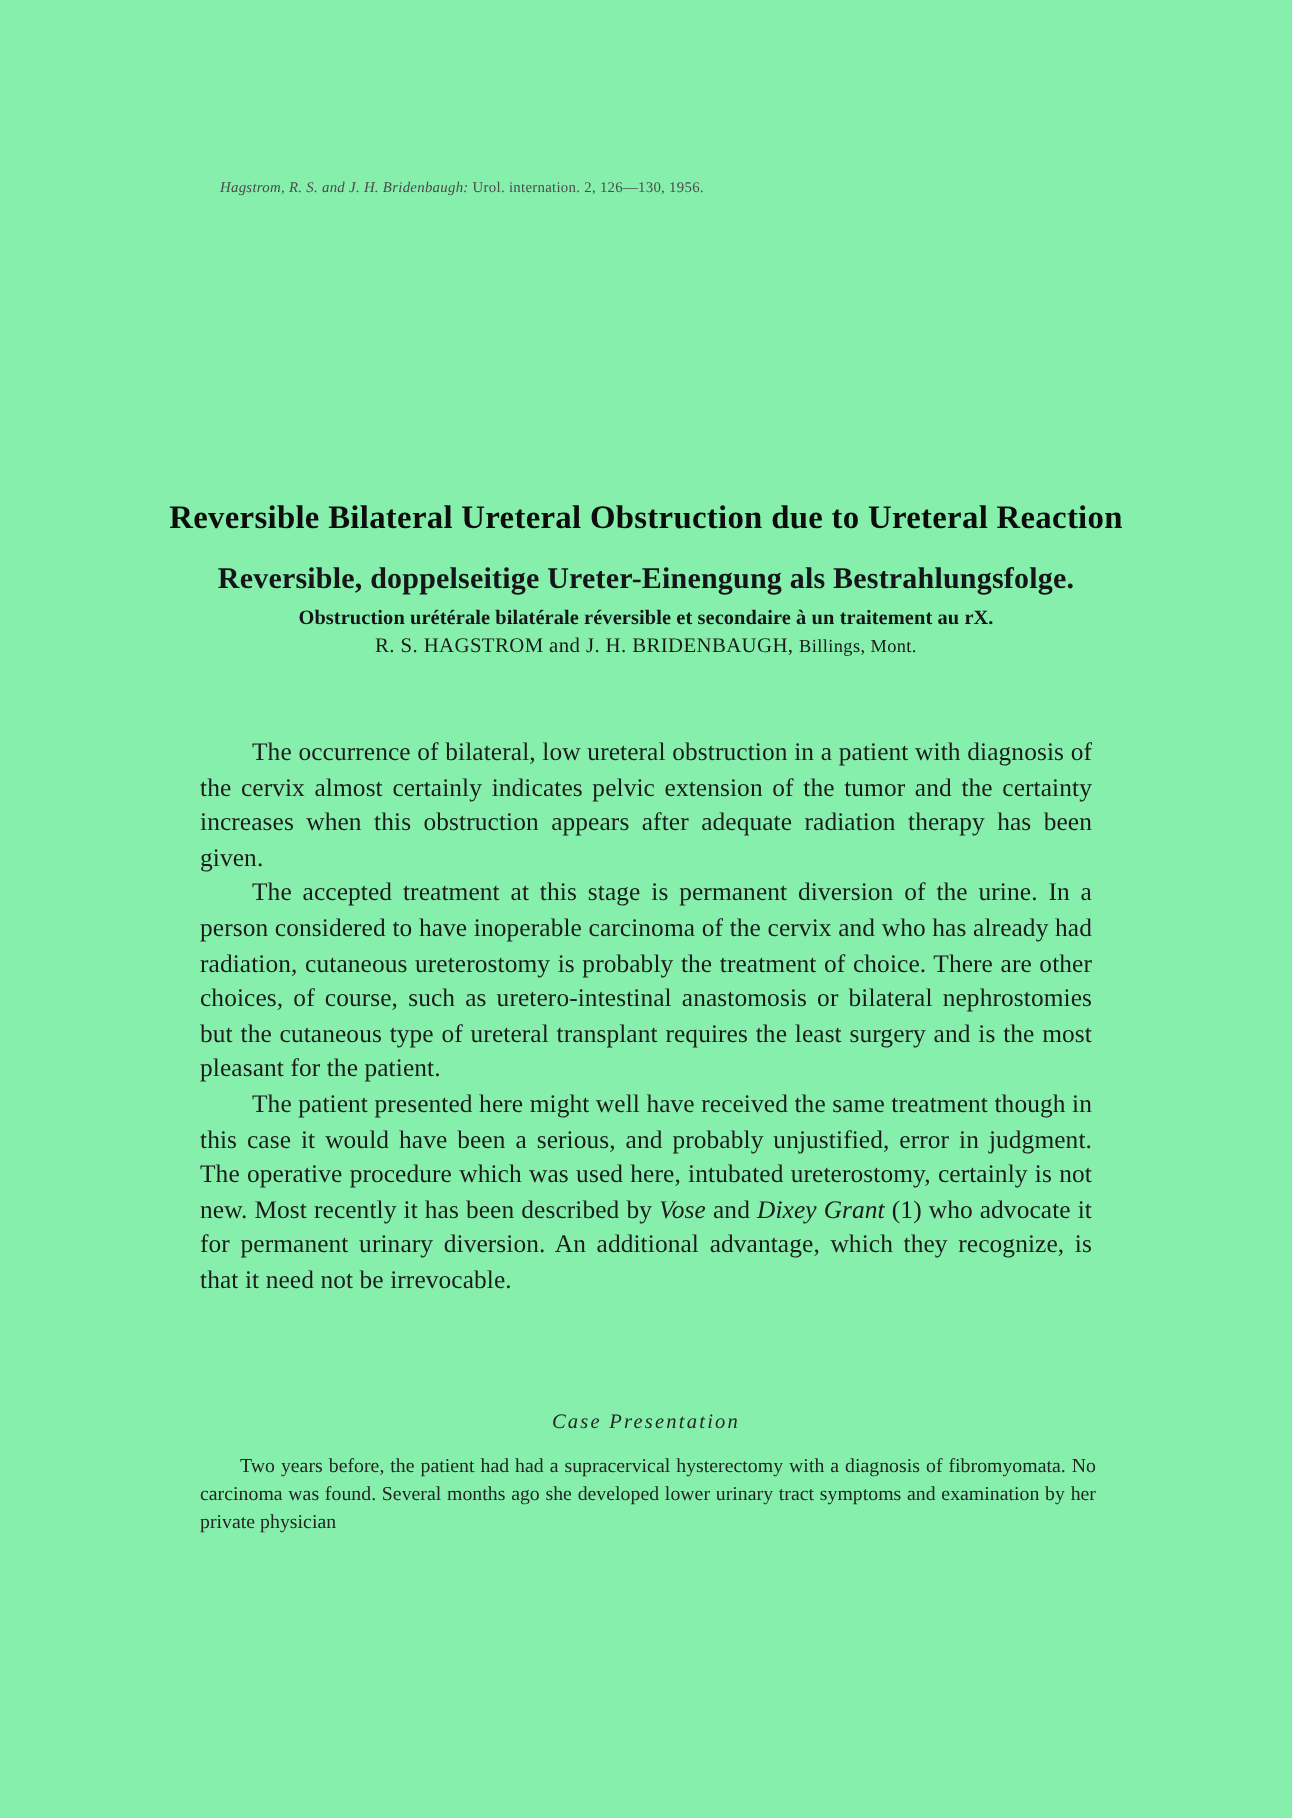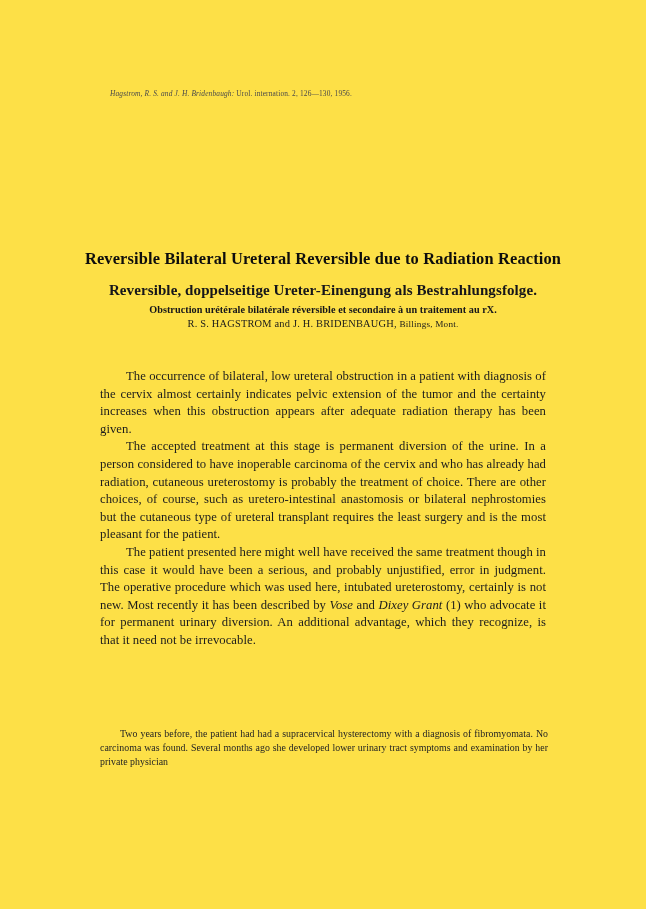--- a/index.html
+++ b/index.html
@@ -13,21 +13,21 @@
     position: relative;
     overflow: hidden;
     font-family: "Liberation Serif", "DejaVu Serif", serif;
     color: #1a1a1a;
     -webkit-font-smoothing: antialiased;
   }
 
   .page {
     position: absolute;
     inset: 0;
-    background: #fde047;
+    background: #86efac;
   }
 
   
   .running-head {
     position: absolute;
     left: 110px;
     top: 89px;
     width: 440px;
     font-size: 7.4px;
     font-style: italic;
@@ -141,33 +141,34 @@
 <body>
 
 <div class="page">
 
   <div class="running-head">
     <span>Hagstrom, R. S. and J. H. Bridenbaugh:</span>
     <span class="rh-roman">Urol. internation. 2, 126—130, 1956.</span>
   </div>
 
   <div class="title-block">
-    <h1 class="main-title">Reversible Bilateral Ureteral Reversible due to Radiation Reaction</h1>
+    <h1 class="main-title">Reversible Bilateral Ureteral Obstruction due to Ureteral Reaction</h1>
     <div class="subtitle-de">Reversible, doppelseitige Ureter-Einengung als Bestrahlungsfolge.</div>
     <div class="subtitle-fr">Obstruction urétérale bilatérale réversible et secondaire à un traitement au rX.</div>
     <div class="authors">
       <span class="au-name">R. S. HAGSTROM and J. H. BRIDENBAUGH,</span>
       <span class="au-affil">Billings, Mont.</span>
     </div>
   </div>
 
   <div class="body-text">
     <p class="para">The occurrence of bilateral, low ureteral obstruction in a patient with diagnosis of the cervix almost certainly indicates pelvic extension of the tumor and the certainty increases when this obstruction appears after adequate radiation therapy has been given.</p>
     <p class="para">The accepted treatment at this stage is permanent diversion of the urine. In a person considered to have inoperable carcinoma of the cervix and who has already had radiation, cutaneous ureterostomy is probably the treatment of choice. There are other choices, of course, such as uretero-intestinal anastomosis or bilateral nephrostomies but the cutaneous type of ureteral transplant requires the least surgery and is the most pleasant for the patient.</p>
     <p class="para"><span>The patient presented here might well have received the same treatment though in this case it would have been a serious, and probably unjustified, error in judgment. The operative procedure which was used here, intubated ureterostomy, certainly is not new. Most recently it has been described by </span><i>Vose</i><span> and </span><i>Dixey Grant</i><span> (1) who advocate it for permanent urinary diversion. An additional advantage, which they recognize, is that it need not be irrevocable.</span></p>
   </div>
 
+  <div class="section-head">Case Presentation</div>
 
   <div class="case-text">
     <p class="case-para">Two years before, the patient had had a supracervical hysterectomy with a diagnosis of fibromyomata. No carcinoma was found. Several months ago she developed lower urinary tract symptoms and examination by her private physician</p>
   </div>
 
 </div>
 
 </body></html>

